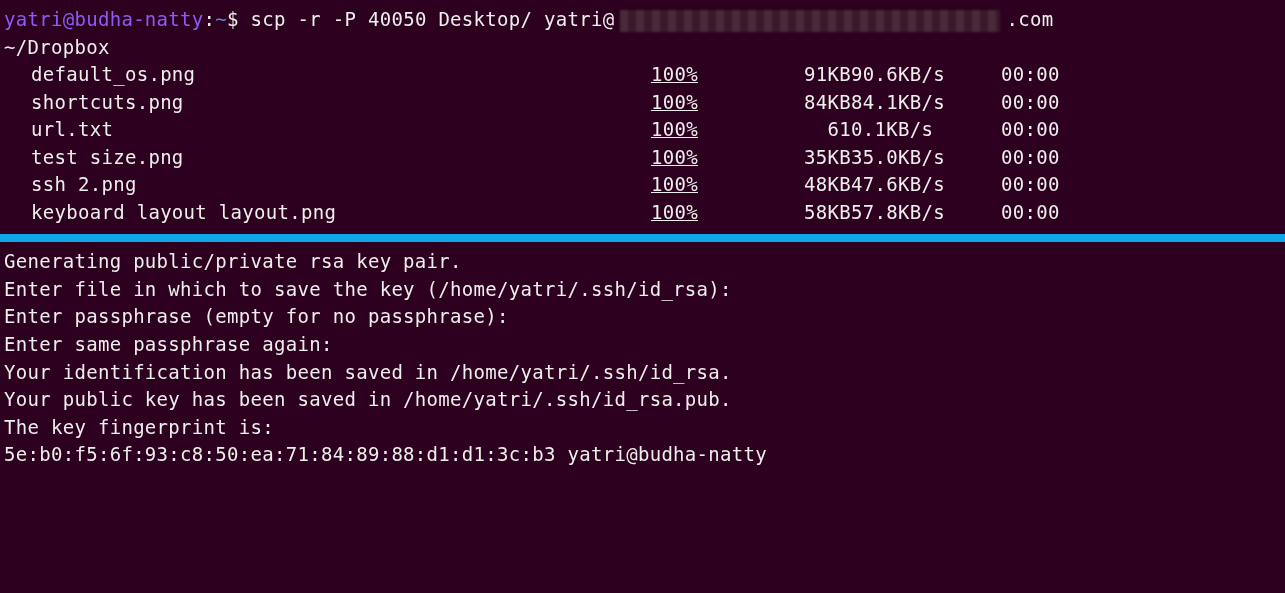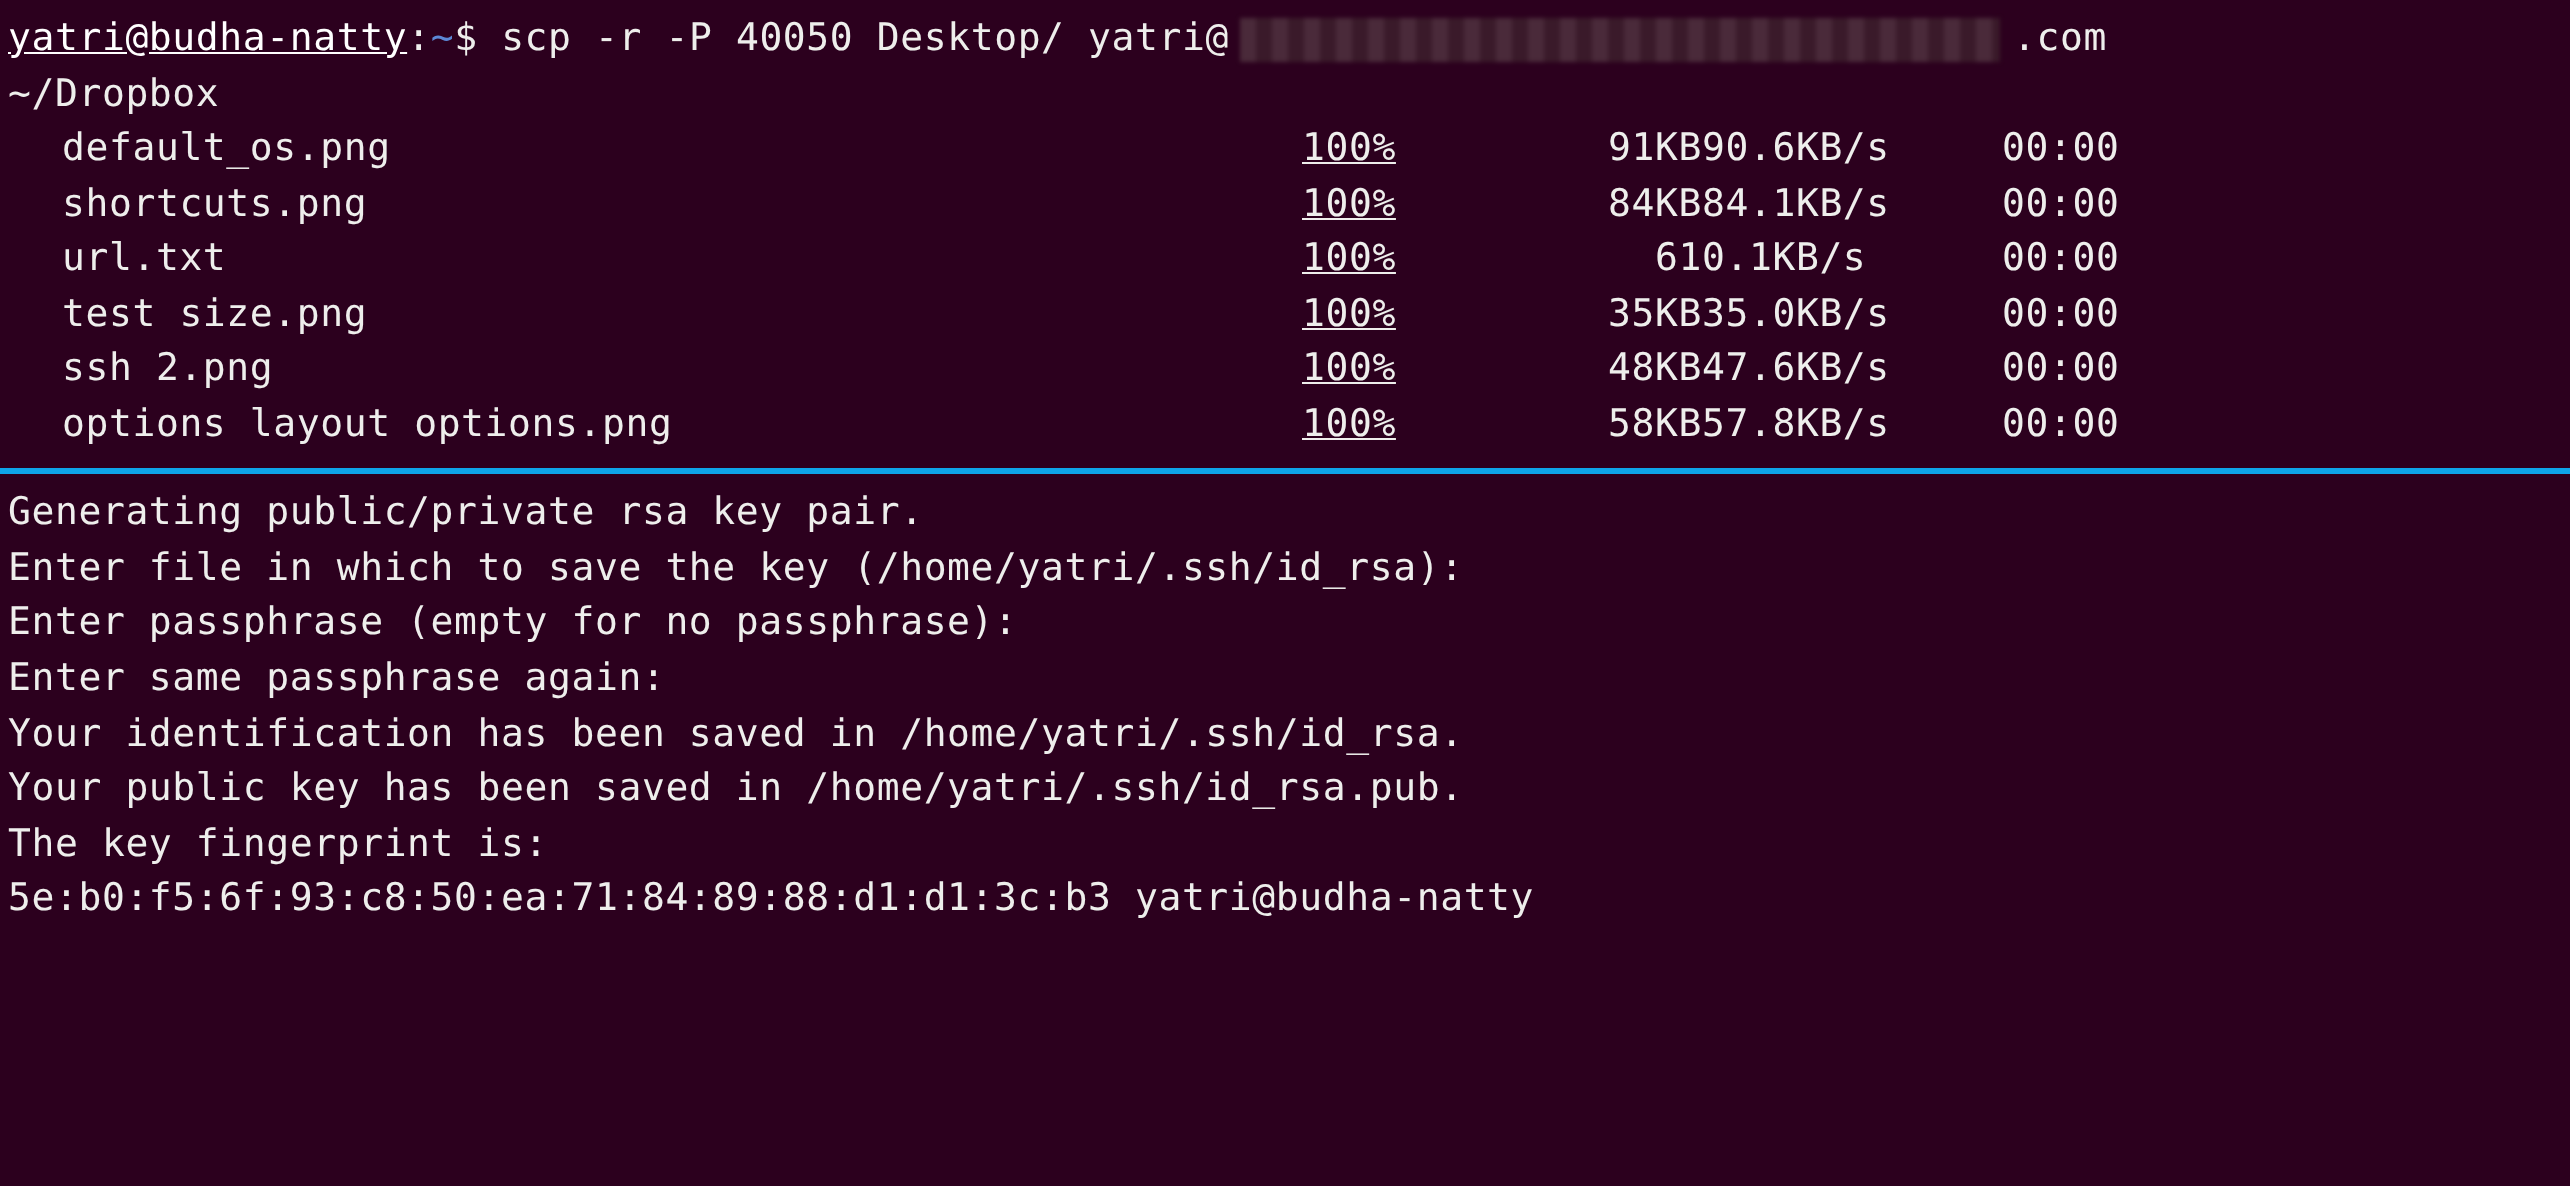--- a/index.html
+++ b/index.html
@@ -18,25 +18,24 @@
       overflow: hidden;
       letter-spacing: 0.3px;
     }
     .terminal-top {
       background: #2c001e;
       padding: 6px 4px 8px 4px;
     }
     .terminal-bottom {
       background: #2c001e;
       padding: 6px 4px;
-      border-top: 3px solid #0ea5e9;
+      border-top: 8px solid #0ea5e9;
     }
     .prompt-user {
-      color: #ffffff;
-      text-decoration: underline;
+      color: #8b5cf6;
     }
     .prompt-path {
       color: #5c88d6;
     }
     .command {
       color: #eeeeec;
     }
     .file-row {
       display: flex;
       color: #eeeeec;
@@ -114,21 +113,21 @@
         <span class="file-time">00:00</span>
       </div>
       <div class="file-row">
         <span class="file-name">ssh 2.png</span>
         <span class="file-pct">100%</span>
         <span class="file-size">48KB</span>
         <span class="file-speed">47.6KB/s</span>
         <span class="file-time">00:00</span>
       </div>
       <div class="file-row">
-        <span class="file-name">options layout options.png</span>
+        <span class="file-name">keyboard layout layout.png</span>
         <span class="file-pct">100%</span>
         <span class="file-size">58KB</span>
         <span class="file-speed">57.8KB/s</span>
         <span class="file-time">00:00</span>
       </div>
     </div>
 </div>
 
 <div class="terminal-bottom">
   <div id="bottom-lines">

